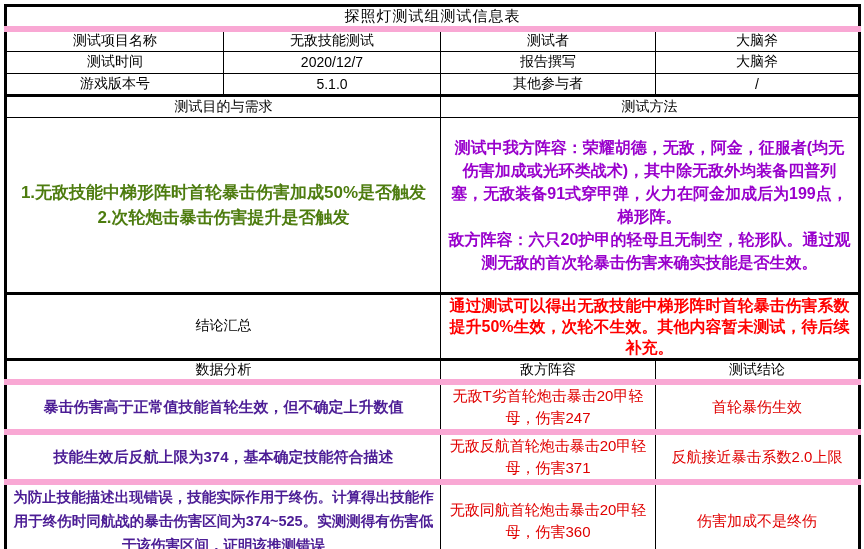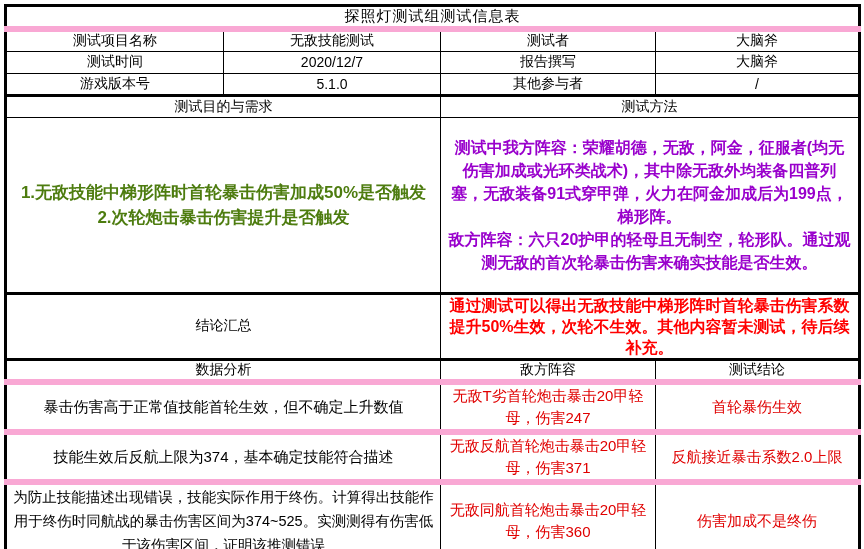--- a/index.html
+++ b/index.html
@@ -51,22 +51,22 @@
   }
   .purple-cell .para { margin: 0; }
   .red-summary {
     color: #FF0000;
     font-weight: bold;
     font-size: 16px;
     line-height: 21px;
     padding: 0 4px;
   }
   .orange-cell {
-    color: #000000;
-    font-weight: normal;
+    color: #4c1d95;
+    font-weight: bold;
     font-size: 15px;
     line-height: 22px;
   }
   .orange-cell.small { font-size: 14.5px; line-height: 24px; }
   .red-cell {
     color: #E00000;
     font-size: 15px;
     line-height: 22px;
   }
 </style>

